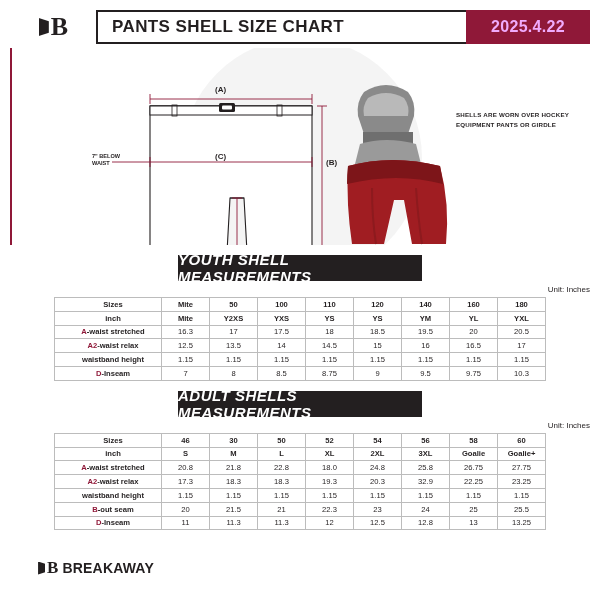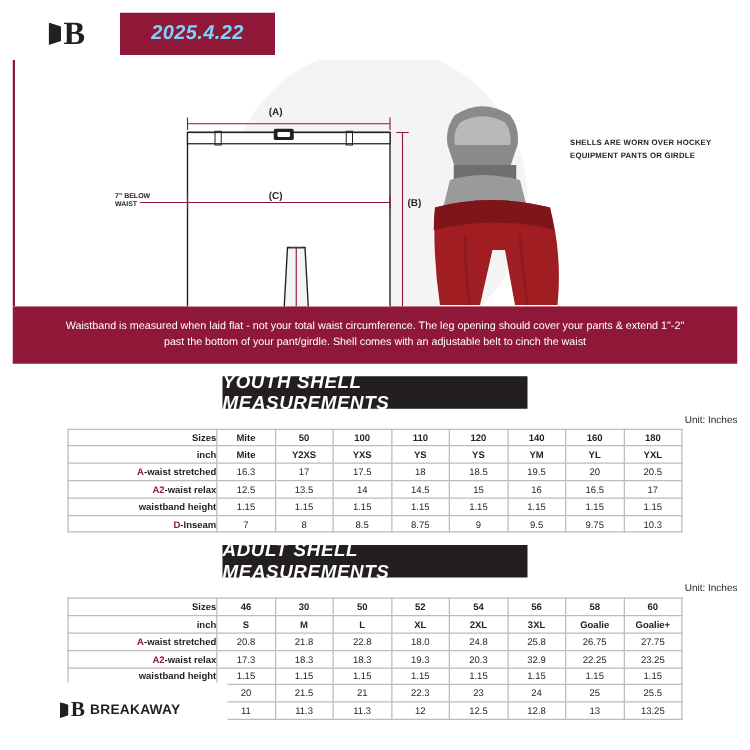--- a/index.html
+++ b/index.html
@@ -50,22 +50,22 @@
     border:2px solid #231f20;
     border-right:none;
     padding-left:14px;
     box-sizing:border-box;
   }
   .title-bar .title{
     font-size:17px;font-weight:bold;color:#231f20;letter-spacing:.4px;
   }
   .date-box{
     width:124px;display:flex;align-items:center;justify-content:center;
-    background:#8f1838;color:#7dd3fc;
-    font-size:16px;font-weight:bold;letter-spacing:.3px;font-style:italic;
+    background:#8f1838;color:#f0abfc;
+    font-size:16px;font-weight:bold;letter-spacing:.3px;
   }
 
   
   .diagram{
     position:relative;
     height:197px;
     background:#ffffff;
     border-left:2px solid #8f1838;
     margin-top:4px;
     box-sizing:border-box;
@@ -108,22 +108,22 @@
     table-layout:fixed;
   }
   table.size td{
     border:1px solid #bcbcbc;
     height:12.8px;
     text-align:center;
     padding:0;
     background:#ffffff;
   }
   table.size td.lbl{
-    text-align:right;
-    padding-left:22px;
+    text-align:center;
+    padding-left:10px;
     width:96px;
     font-weight:bold;
   }
   table.size tr.head td{
     font-weight:bold;
     background:#ffffff;
   }
   .lbl .pref{color:#8f1838;}
 
   
@@ -140,41 +140,44 @@
   .footer-left .fb{
     font-family:"Liberation Serif", serif;
     font-weight:bold;font-size:17px;color:#231f20;
     display:flex;align-items:center;
   }
   .footer-left .fb .wing{
     display:inline-block;width:7px;height:13px;background:#231f20;
     clip-path:polygon(0 0,100% 18%,100% 82%,0 100%);
     margin-right:2px;
   }
-  .footer-word{font-size:11px;font-weight:bold;color:#231f20;letter-spacing:.2px;}
+  .footer-word{font-size:14px;font-weight:bold;color:#231f20;letter-spacing:.2px;}
   .footer-right{
     flex:1;background:#8f1838;color:#ffffff;
     display:flex;align-items:center;
     padding:0 14px;
     font-size:8.4px;line-height:1.5;
     box-sizing:border-box;
   }
 </style>
 </head>
 <body>
 
 <div class="page">
   <div class="sheet">
 
     <div class="header">
       <div class="logo-box">
         <span class="logo-b">
           <span class="wing"></span>
             <span>B</span>
         </span>
+      </div>
+      <div class="title-bar">
+        <span class="title">PANTS SHELL SIZE CHART</span>
       </div>
       <div class="date-box">2025.4.22</div>
     </div>
 
     <div class="diagram">
       <div class="svg-wrap">
         <svg width="578" height="197" viewBox="0 0 578 197" xmlns="http://www.w3.org/2000/svg">
 
           <g opacity="0.05">
             <circle cx="290" cy="110" r="120" fill="#231f20"></circle>
@@ -229,21 +232,20 @@
           <text x="203" y="111" font-family="Liberation Sans, sans-serif" font-size="8" font-weight="bold" fill="#231f20">(C)</text>
           <text x="314" y="117" font-family="Liberation Sans, sans-serif" font-size="8" font-weight="bold" fill="#231f20">(B)</text>
           <text x="206" y="214" font-family="Liberation Sans, sans-serif" font-size="8" font-weight="bold" fill="#231f20">(D)</text>
           <text x="80" y="110" font-family="Liberation Sans, sans-serif" font-size="5.6" font-weight="bold" fill="#231f20">7" BELOW</text>
           <text x="80" y="117" font-family="Liberation Sans, sans-serif" font-size="5.6" font-weight="bold" fill="#231f20">WAIST</text>
         </svg>
       </div>
       <div class="note-right">SHELLS ARE WORN OVER HOCKEY EQUIPMENT PANTS OR GIRDLE</div>
     </div>
 
-    <div class="note-band">Waistband is measured when laid flat - not your total waist circumference. The leg opening should cover your pants &amp; extend 1"-2" past the bottom of your pant/girdle. Shell comes with an adjustable belt to cinch the waist</div>
 
     <div class="section-title">YOUTH SHELL MEASUREMENTS</div>
     <div class="unit">Unit: Inches</div>
     <table class="size">
         <tbody id="youth-body">
           <tr class="head">
             <td class="lbl">Sizes</td>
             <td>Mite</td>
             <td>50</td>
             <td>100</td>
@@ -304,21 +306,21 @@
             <td>8.5</td>
             <td>8.75</td>
             <td>9</td>
             <td>9.5</td>
             <td>9.75</td>
             <td>10.3</td>
           </tr>
         </tbody>
       </table>
 
-    <div class="section-title">ADULT SHELL MEASUREMENTS</div>
+    <div class="section-title">ADULT SHELLS MEASUREMENTS</div>
     <div class="unit">Unit: Inches</div>
     <table class="size">
         <tbody id="adult-body">
           <tr class="head">
             <td class="lbl">Sizes</td>
             <td>46</td>
             <td>30</td>
             <td>50</td>
             <td>52</td>
             <td>54</td>

